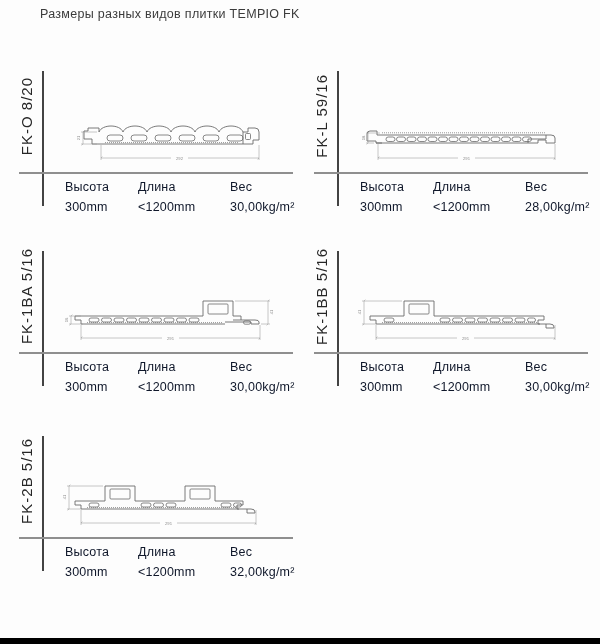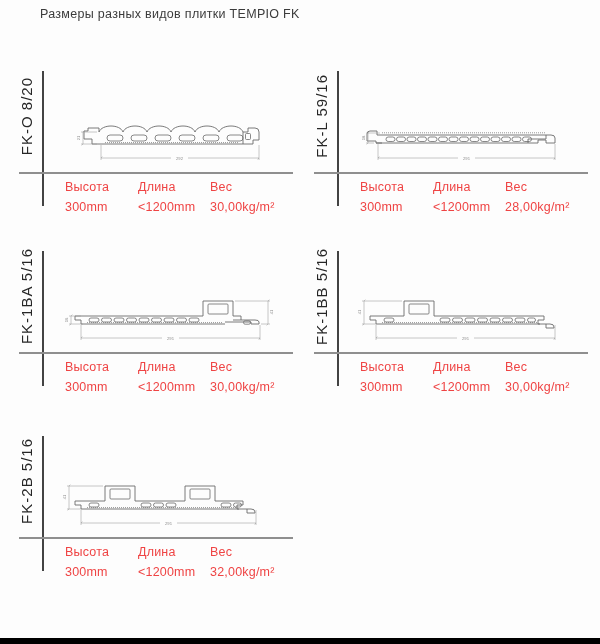--- a/index.html
+++ b/index.html
@@ -35,26 +35,26 @@
     position:absolute; left:30px; top:11px; width:1.5px; height:135px;
     background:#434343;
   }
   .hline {
     position:absolute; left:7px; top:112px; width:274px; height:1.5px;
     background:#8f8f8f;
   }
   .drawing {
     position:absolute; left:45px; top:54px; width:225px; height:55px;
   }
-  .cell { position:absolute; font-size:12.5px; letter-spacing:0.2px; color:#ef4444; white-space:nowrap; }
+  .cell { position:absolute; font-size:12.5px; letter-spacing:0.2px; color:#0f172a; white-space:nowrap; }
   .hdr { top:120px; }
   .val { top:140px; }
   .c1 { left:53px; }
   .c2 { left:126px; }
-  .c3 { left:198px; }
+  .c3 { left:218px; }
 
   .bottom-bar {
     position:absolute; left:0; bottom:0; width:600px; height:6px; background:#000;
   }
 
   svg .outline { stroke:#6b6b6b; stroke-width:0.9; fill:none; stroke-linejoin:round; }
   svg .slot    { stroke:#6b6b6b; stroke-width:0.8; fill:none; }
   svg .tex     { stroke:#8a8a8a; stroke-width:0.9; fill:none; stroke-dasharray:1 1; }
   svg .dim     { stroke:#9a9a9a; stroke-width:0.55; fill:none; }
   svg .dimtxt  { font-family:"Liberation Sans",sans-serif; font-size:4.2px; fill:#8f8f8f; }

